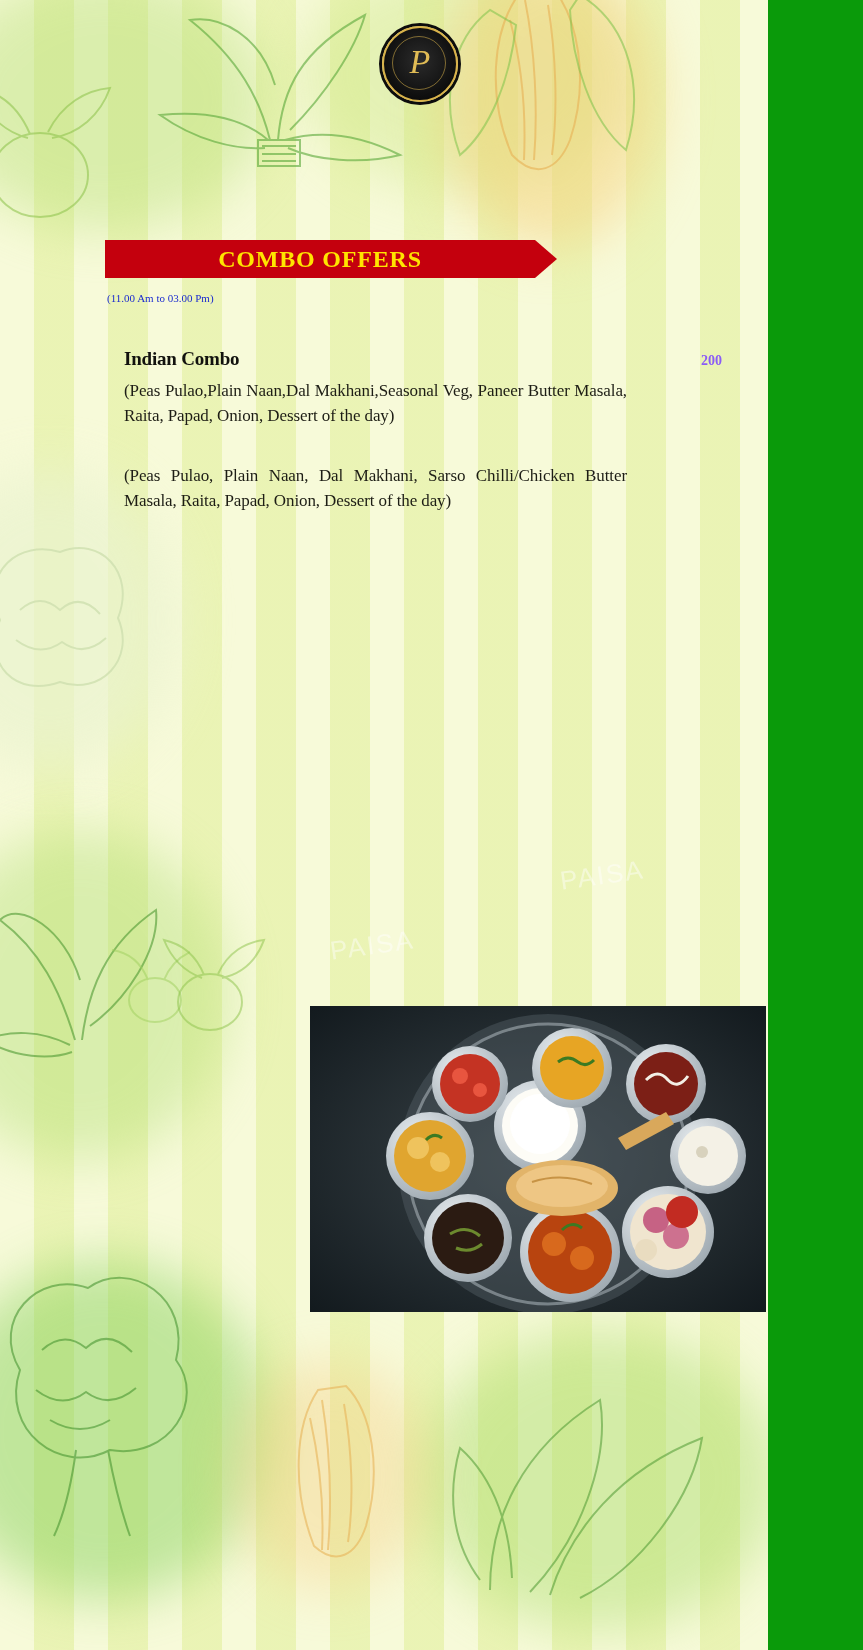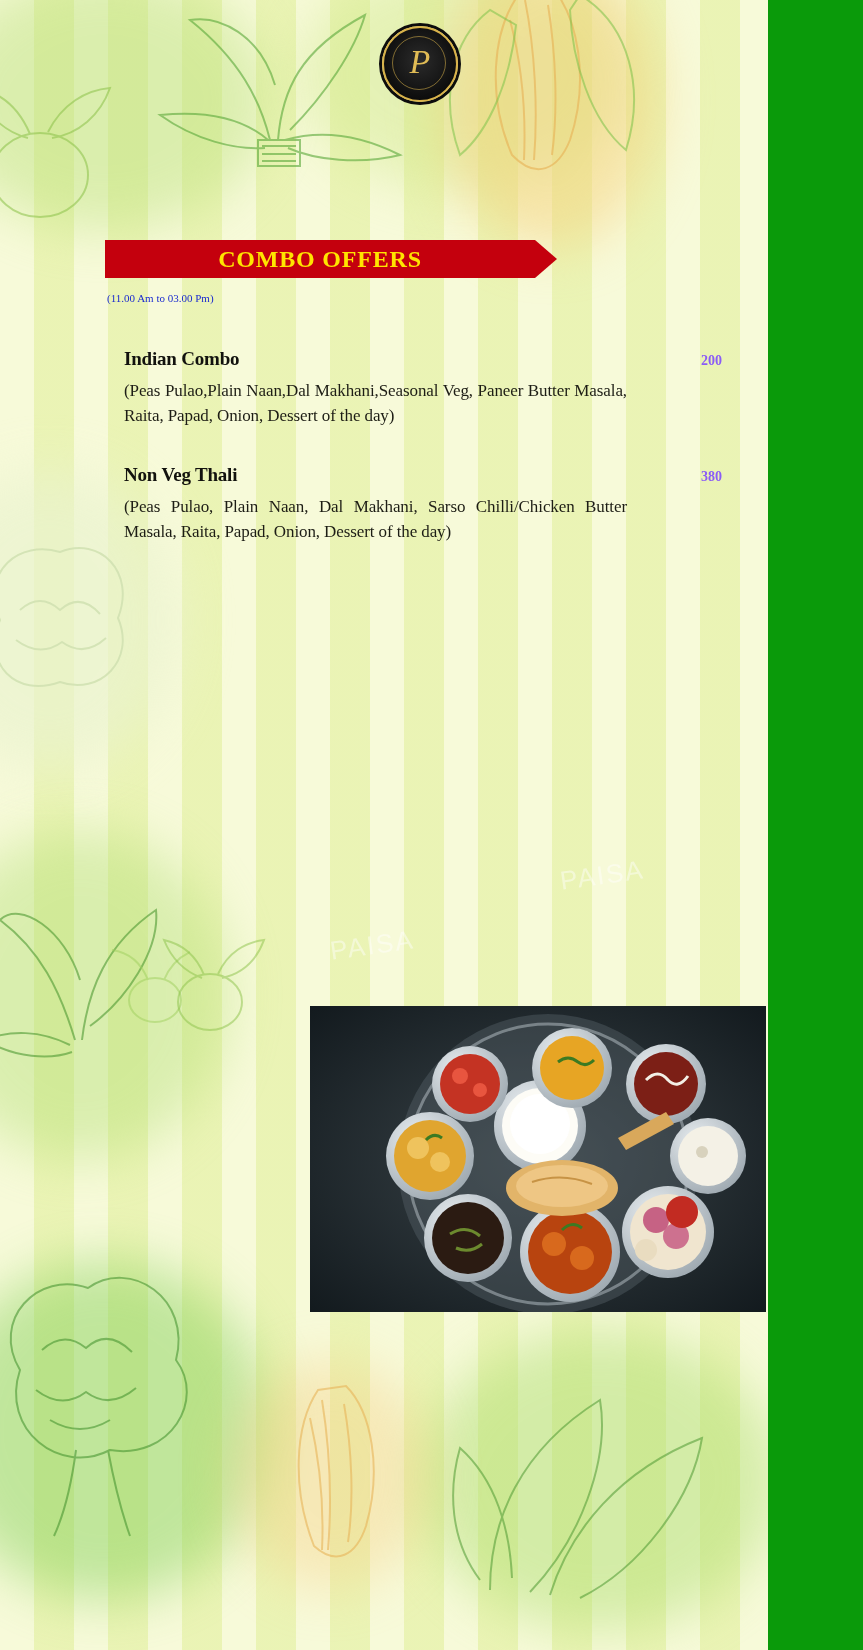--- a/index.html
+++ b/index.html
@@ -238,24 +238,20 @@
         <div class="item-head">
           <span class="item-name">Indian Combo</span>
           <span class="item-price">200</span>
         </div>
         <div class="item-desc">(Peas Pulao,Plain Naan,Dal Makhani,Seasonal Veg, Paneer Butter Masala, Raita, Papad, Onion, Dessert of the day)</div>
       </div>
 
 
 
       <div class="item" style="margin-top:36px;">
-        <div class="item-head">
-          <span class="item-name">Non Veg Thali</span>
-          <span class="item-price">380</span>
-        </div>
         <div class="item-desc">(Peas Pulao, Plain Naan, Dal Makhani, Sarso Chilli/Chicken Butter Masala, Raita, Papad, Onion, Dessert of the day)</div>
       </div>
 
     </div>
 
     <div class="photo">
       <svg width="456" height="306" viewBox="0 0 456 306">
         <defs>
           <radialGradient id="bg" cx="50%" cy="50%" r="75%">
             <stop offset="0%" stop-color="#3a4449"></stop>

